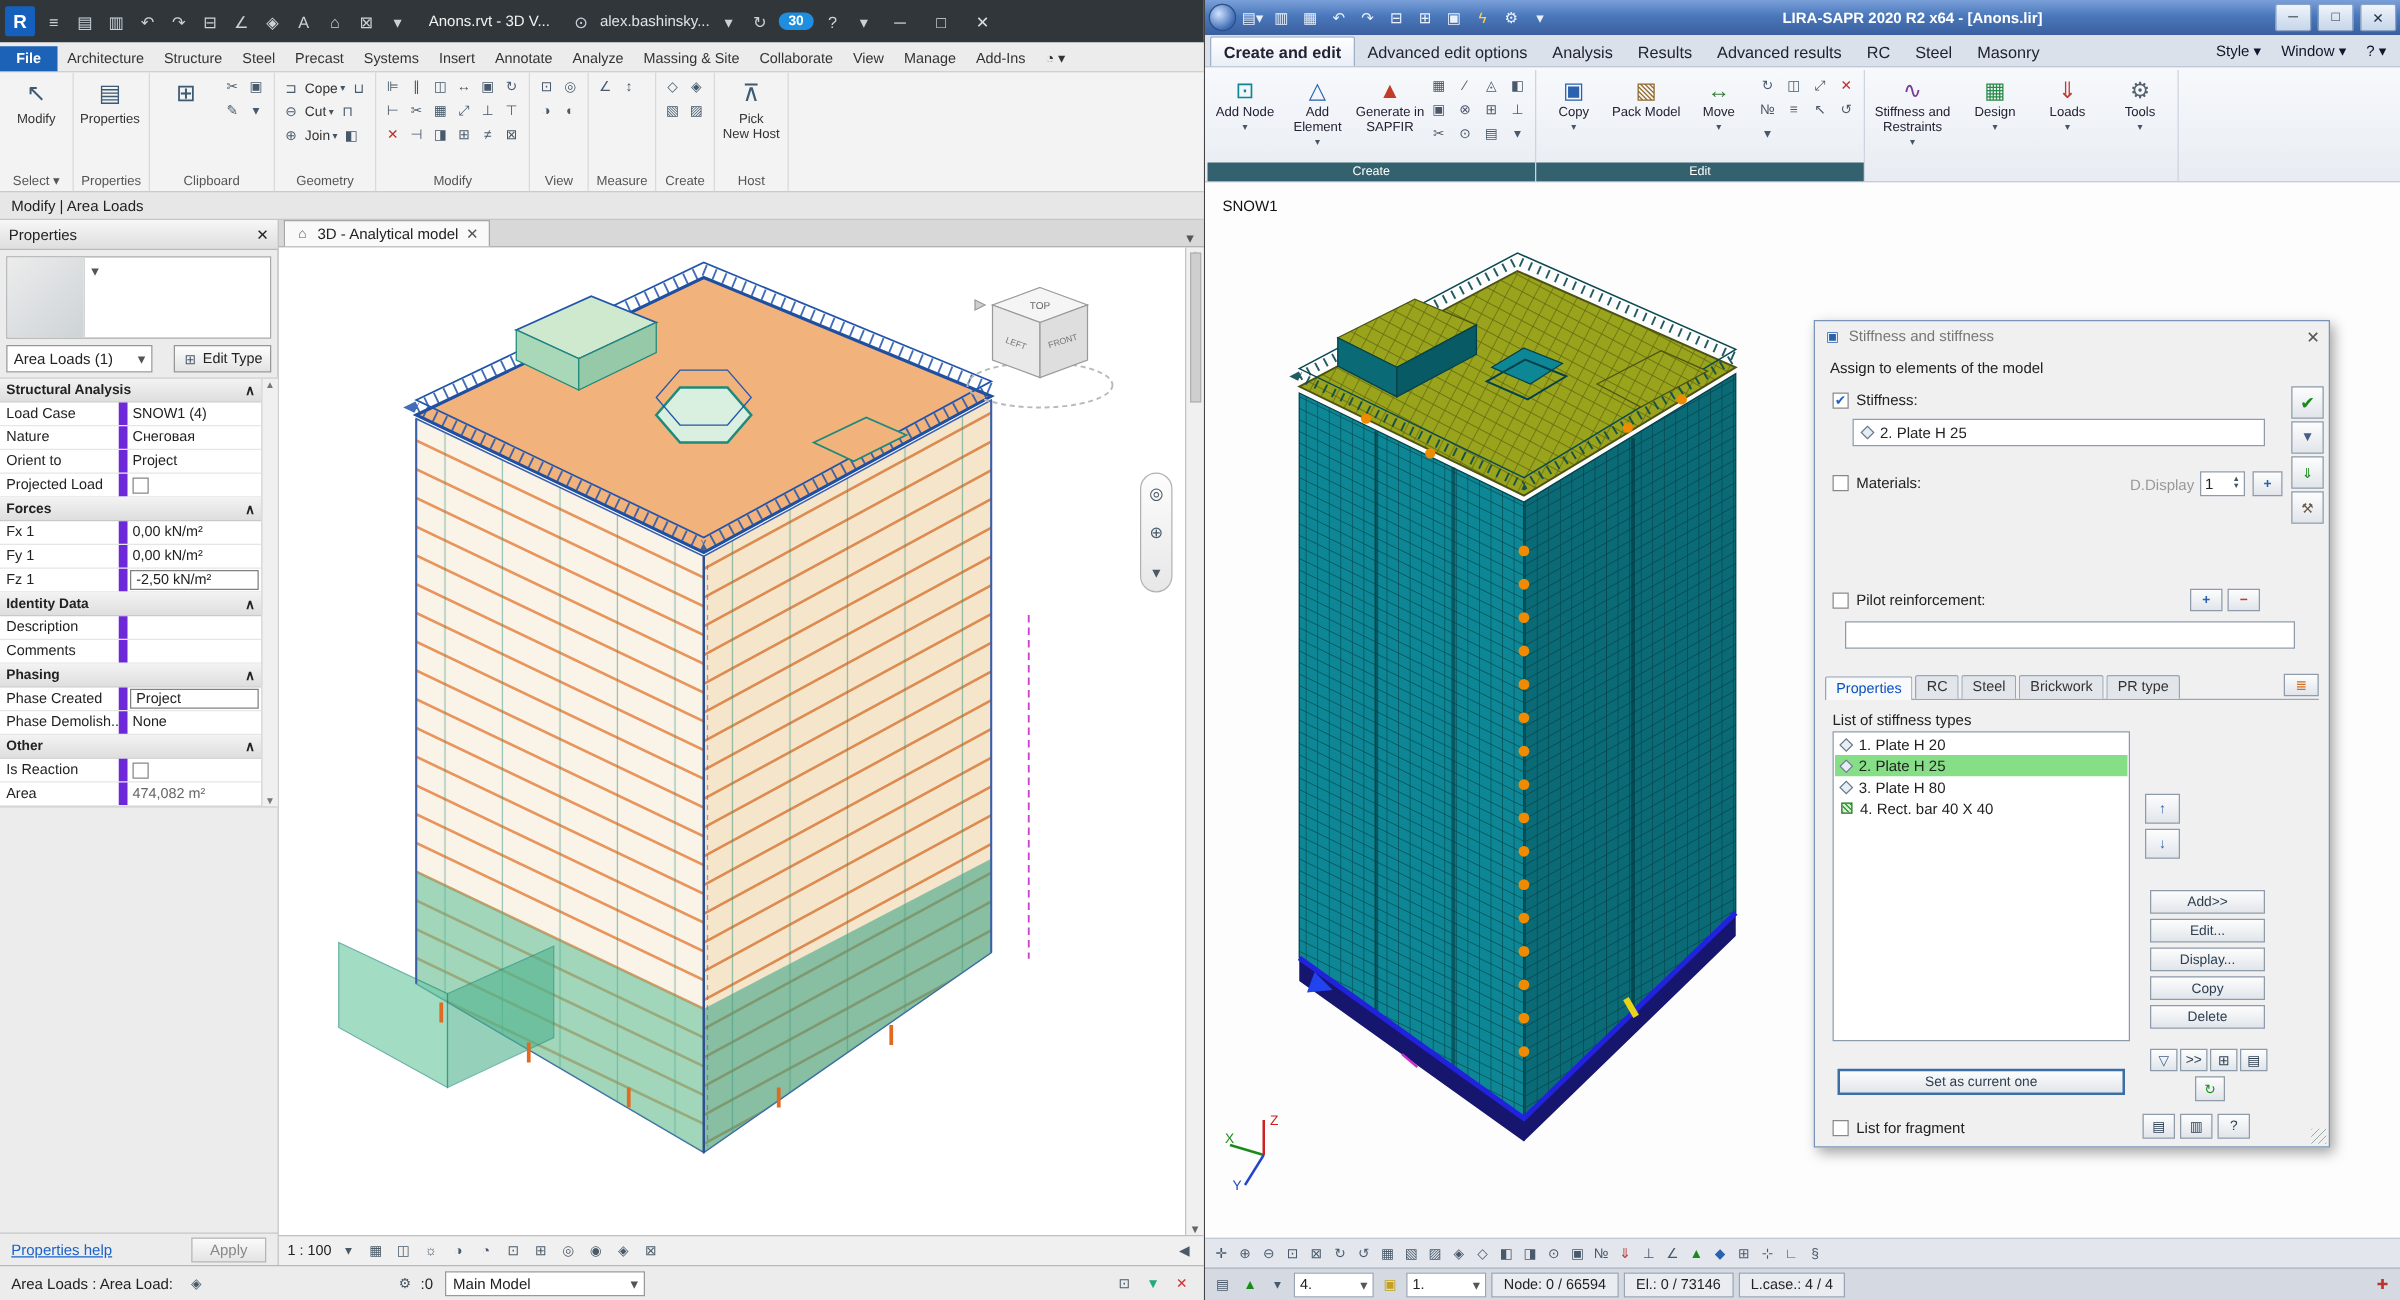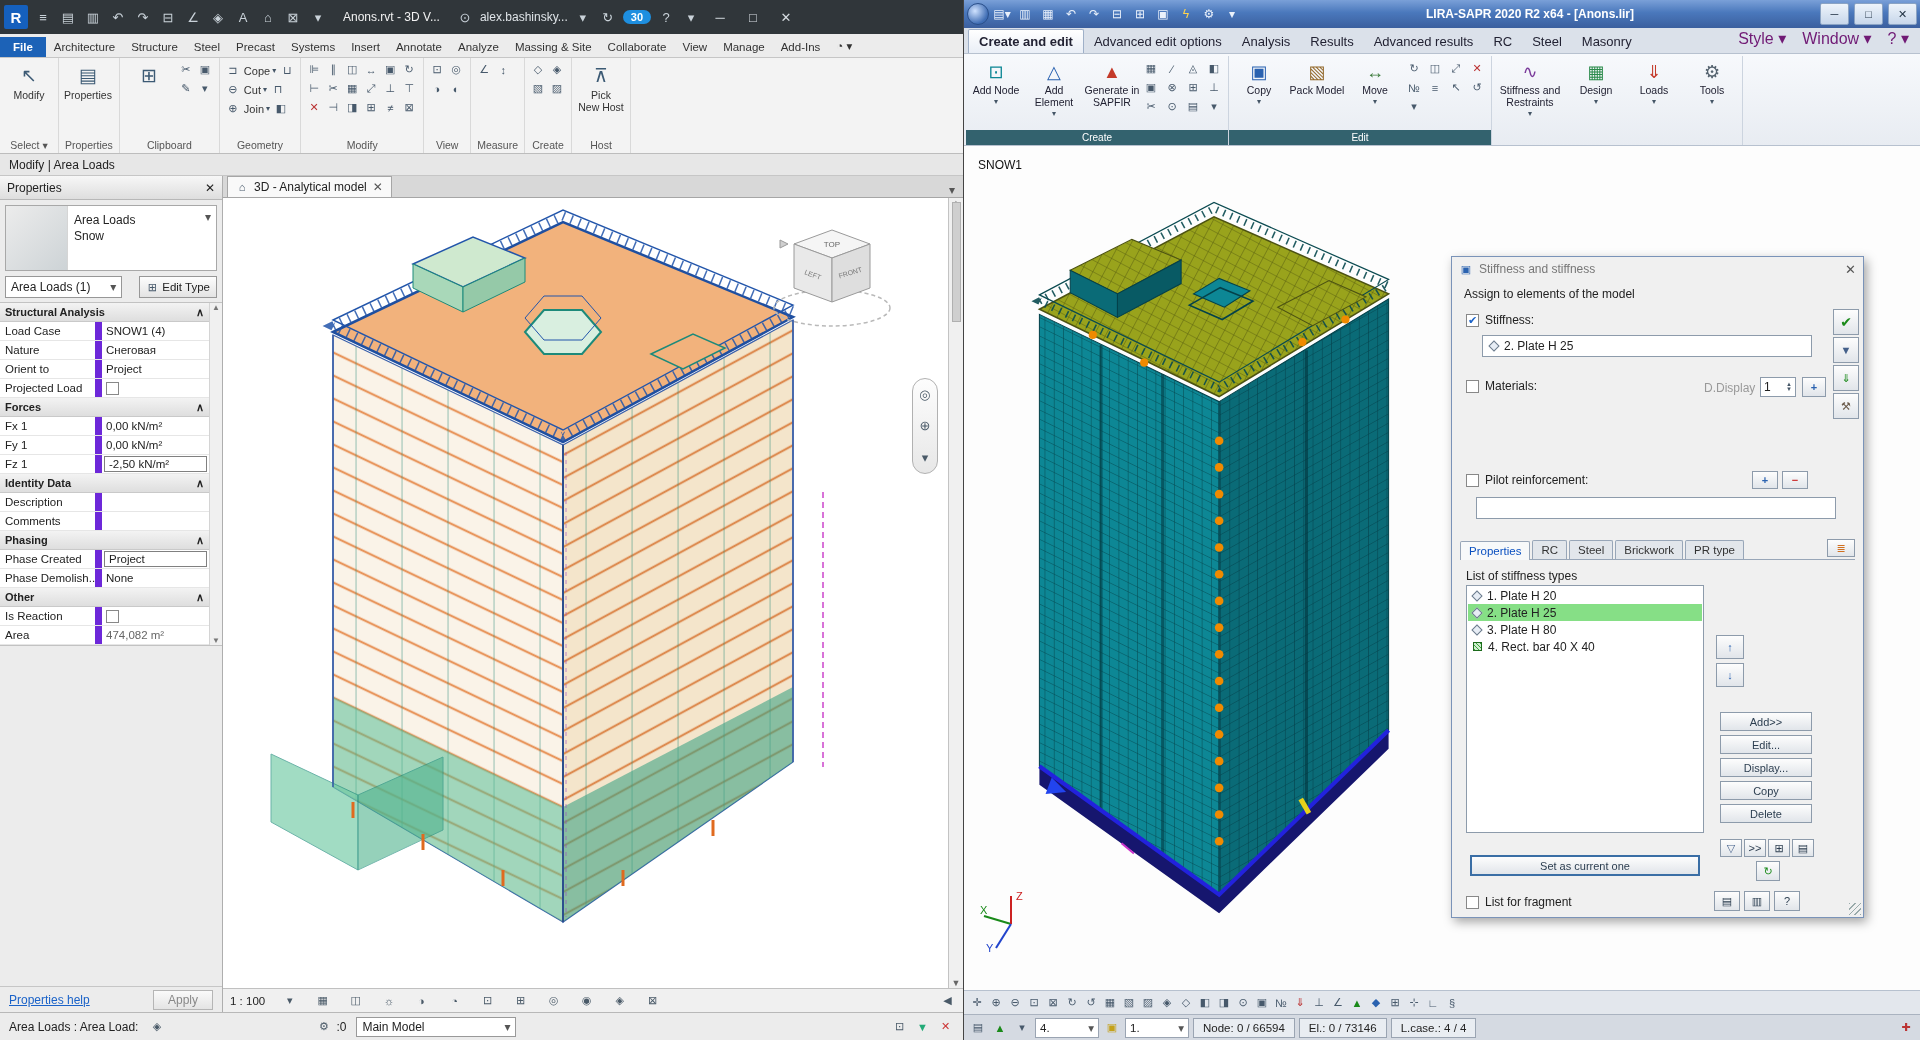--- a/index.html
+++ b/index.html
@@ -53,39 +53,39 @@
 .link{color:var(--link_blue);text-decoration:underline;font-size:12px}
 .applybtn{color:#888;border:1px solid #b5b5b5;background:linear-gradient(#fafafa,#e4e4e4);padding:2px 14px;font-size:12px}
 .viewcol{flex:1;display:flex;flex-direction:column;min-width:0}
 .vtabs{height:22px;background:#d8d8d8;display:flex;align-items:flex-end;border-bottom:1px solid #a6a6a6;flex:0 0 auto}
 .vtab{height:21px;background:#f9f9f9;border:1px solid #a6a6a6;border-bottom:none;display:flex;align-items:center;padding:0 8px;gap:6px;font-size:12px;margin-left:4px}
 .vtabs-caret{margin-left:auto;padding:0 8px;color:#555}
 .canvasrow{flex:1;display:flex;min-height:0}
 .canvas{flex:1;position:relative;background:#fff;overflow:hidden}
 .vscroll{width:15px;background:#f0f0f0;border-left:1px solid #c3c3c3;display:flex;flex-direction:column;justify-content:space-between;align-items:center;font-size:9px;color:#666;flex:0 0 auto}
 .vthumb{width:9px;height:120px;background:#cfcfcf;border:1px solid #b0b0b0;margin-top:4px}
-.viewbar{height:24px;background:#f0f0f0;border-top:1px solid #c0c0c0;display:flex;align-items:center;padding:0 7px;gap:16px;font-size:11.5px;flex:0 0 auto}
+.viewbar{height:24px;background:#f0f0f0;border-top:1px solid #c0c0c0;display:flex;align-items:center;padding:0 7px;gap:5px;font-size:11.5px;flex:0 0 auto}
 .vbic{width:17px;height:17px;display:inline-flex;align-items:center;justify-content:center;font-size:11px;color:#4a5a68}
 .rv-status{height:28px;background:#ececec;border-top:1px solid #b8b8b8;display:flex;align-items:center;padding:0 9px;gap:10px;font-size:12px;flex:0 0 auto}
 .mmodel{width:160px;height:20px;background:#fff;border:1px solid #999;display:flex;align-items:center;justify-content:space-between;padding:0 5px}
 .viewcube{position:absolute;right:48px;top:22px}
 .navbar{position:absolute;right:10px;top:180px;width:26px;height:96px;background:linear-gradient(#fdfdfd,#e7e7e7);border:1px solid #b1b1b1;border-radius:13px;display:flex;flex-direction:column;align-items:center;justify-content:space-around;color:#57akk}
 .navbar .ic{color:#4a5a68;font-size:13px}
 
 .li{flex:1;display:flex;flex-direction:column;background:#eef1f5;min-width:0}
 .li-title{height:28px;background:linear-gradient(#7aa0d8,var(--lira_titlebar) 45%,#3b5f9e);color:#fff;display:flex;align-items:center;padding:0 3px;gap:3px;flex:0 0 auto}
 .li-app{width:22px;height:22px;border-radius:50%;background:radial-gradient(circle at 35% 35%,#cfe2ff,#3f6db4 70%);border:1px solid #2a4f8a}
 .qic{width:20px;height:19px;display:inline-flex;align-items:center;justify-content:center;color:#eaf1fb;font-size:12px}
 .li-title-text{flex:1;text-align:center;font-size:12px;font-weight:bold;color:#fff}
 .li-winbtn{width:29px;height:22px;display:inline-flex;align-items:center;justify-content:center;background:linear-gradient(#eef4fb,#c7d6ea);color:#23днак456;border:1px solid #8aa3c4;border-radius:2px;margin-left:2px;color:#234;font-size:11px}
 .li-tabs{height:26px;display:flex;align-items:flex-end;background:#dbe1ea;padding:0 4px;border-bottom:1px solid #b7c1cf;flex:0 0 auto}
 .li-tab{padding:4px 10px;font-size:13px;color:#223;white-space:nowrap}
 .li-tab.active{background:linear-gradient(#ffffff,#e9eef6);border:1px solid #9fb0c8;border-bottom:none;border-radius:2px 2px 0 0;font-weight:bold}
 .li-menus{margin-left:auto;display:flex;gap:2px;align-items:center;padding-bottom:3px}
-.li-menu{padding:2px 7px;font-size:16px;color:#701a75}
+.li-menu{padding:2px 7px;font-size:12px;color:#0f172a}
 .li-ribbon{height:92px;display:flex;background:linear-gradient(#f7f9fc,#e8ecf2);border-bottom:1px solid #b7c1cf;padding:2px 2px 0;flex:0 0 auto}
 .li-group{display:flex;flex-direction:column;border-right:1px solid #ccd4df}
 .li-group-body{flex:1;display:flex;padding:2px;gap:2px;align-items:flex-start}
 .li-group-label{height:15px;background:var(--lira_group_label);color:#fff;font-size:10px;text-align:center;line-height:15px;flex:0 0 auto}
 .li-big{width:56px;display:flex;flex-direction:column;align-items:center;font-size:10.5px;text-align:center;color:#223;line-height:12px;padding-top:2px}
 .li-big .bicon{width:28px;height:24px;font-size:18px}
 .caret{font-size:8px;color:#456}
 .li-grid{display:grid;grid-template-columns:repeat(4,21px);grid-auto-rows:19px;padding-top:2px}
 .li-canvas{flex:1;position:relative;background:#fdfdfd;overflow:hidden;min-height:0}
 .loadlabel{position:absolute;left:14px;top:12px;font-size:12px;color:#111}
@@ -297,24 +297,20 @@
 
     <div class="rv-main">
 
       <div class="props">
         <div class="props-head">
           <span>Properties</span>
           <span>✕</span>
         </div>
         <div class="typebox">
           <div class="thumb"></div>
-          <div class="tinfo">
-            <div class="tt">Area Loads</div>
-            <div class="tt">Snow</div>
-          </div>
           <div class="tcaret">▾</div>
         </div>
         <div class="selrow">
           <div class="selcombo">
             <span class="tt">Area Loads (1)</span>
               <span style="color:#555">▾</span>
           </div>
           <div class="edittype">
             <span class="sic" style="width:12px">⊞</span>
             <span>Edit Type</span>

